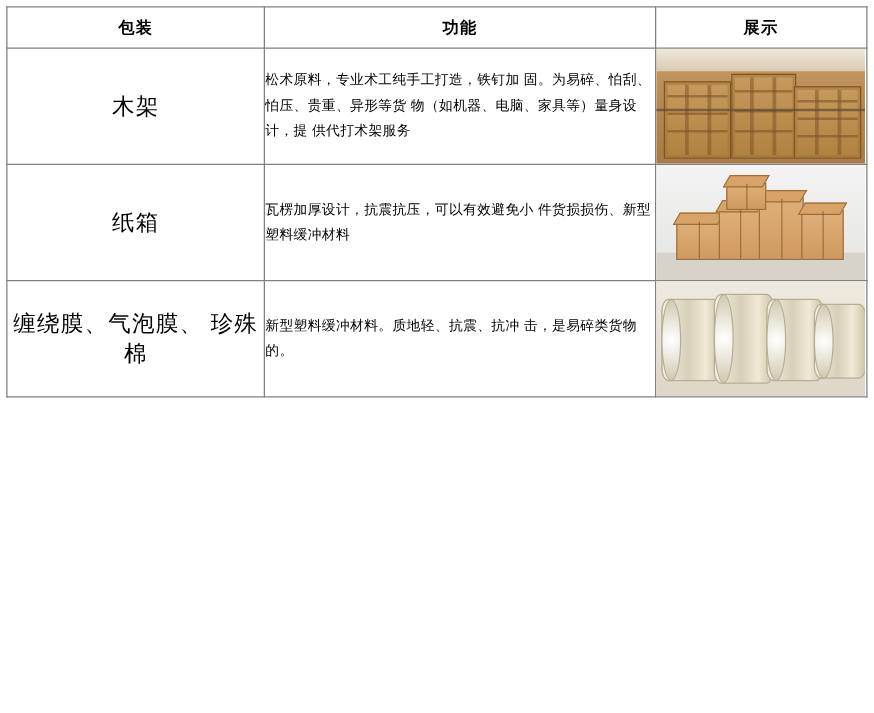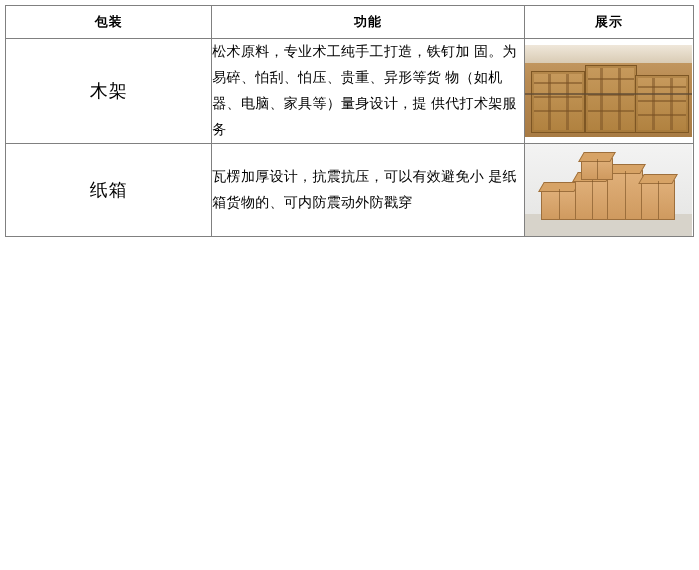--- a/index.html
+++ b/index.html
@@ -41,21 +41,21 @@
     font-size: 13px;
     text-align: center;
     letter-spacing: 1px;
   }
   .cell-name {
     text-align: center;
     font-size: 18px;
     letter-spacing: 1px;
   }
   .cell-func {
-    font-size: 14px;
+    font-size: 11px;
     line-height: 1.85;
     padding: 6px 12px 6px 14px;
     text-align: left;
     letter-spacing: 0.3px;
   }
   .cell-img {
     padding: 0;
     text-align: center;
   }
   .row-1 td { height: 92px; }
@@ -208,21 +208,21 @@
                 <div class="post" style="left:34px;"></div>
               </div>
               <div class="band" style="top:48px;"></div>
             </div>
           </div>
         </td>
       </tr>
 
       <tr class="row-2">
         <td class="cell-name">纸箱</td>
-        <td class="cell-func">瓦楞加厚设计，抗震抗压，可以有效避免小 是纸箱货物的、可内防震动外防戳穿</td>
+        <td class="cell-func">瓦楞加厚设计，抗震抗压，可以有效避免小 件货损损伤、新型塑料缓冲材料</td>
         <td class="cell-img">
           <div class="img-wrap">
             <div class="ill-carton">
               <div class="floor"></div>
               <div class="box" style="left:16px; top:44px; width:34px; height:30px;">
                   <span class="top"></span>
                   <span class="seam"></span>
                 </div>
               <div class="box" style="left:50px; top:34px; width:32px; height:40px;">
                   <span class="top"></span>
@@ -240,16 +240,38 @@
                   <span class="top"></span>
                   <span class="seam"></span>
                 </div>
             </div>
           </div>
         </td>
       </tr>
 
 
 
+      <tr class="row-5">
+        <td class="cell-name">缠绕膜、气泡膜、 珍殊棉</td>
+        <td class="cell-func">新型塑料缓冲材料。质地轻、抗震、抗冲 击，是易碎类货物的。</td>
+        <td class="cell-img">
+          <div class="img-wrap">
+            <div class="ill-film">
+              <div class="fr" style="left:4px;   top:14px; width:46px; height:64px;">
+                  <span class="cap"></span>
+                </div>
+              <div class="fr" style="left:46px;  top:10px; width:46px; height:70px;">
+                  <span class="cap"></span>
+                </div>
+              <div class="fr" style="left:88px;  top:14px; width:44px; height:64px;">
+                  <span class="cap"></span>
+                </div>
+              <div class="fr" style="left:126px; top:18px; width:40px; height:58px;">
+                  <span class="cap"></span>
+                </div>
+            </div>
+          </div>
+        </td>
+      </tr>
 
     </tbody>
   </table>
 </div>
 
 </body></html>

